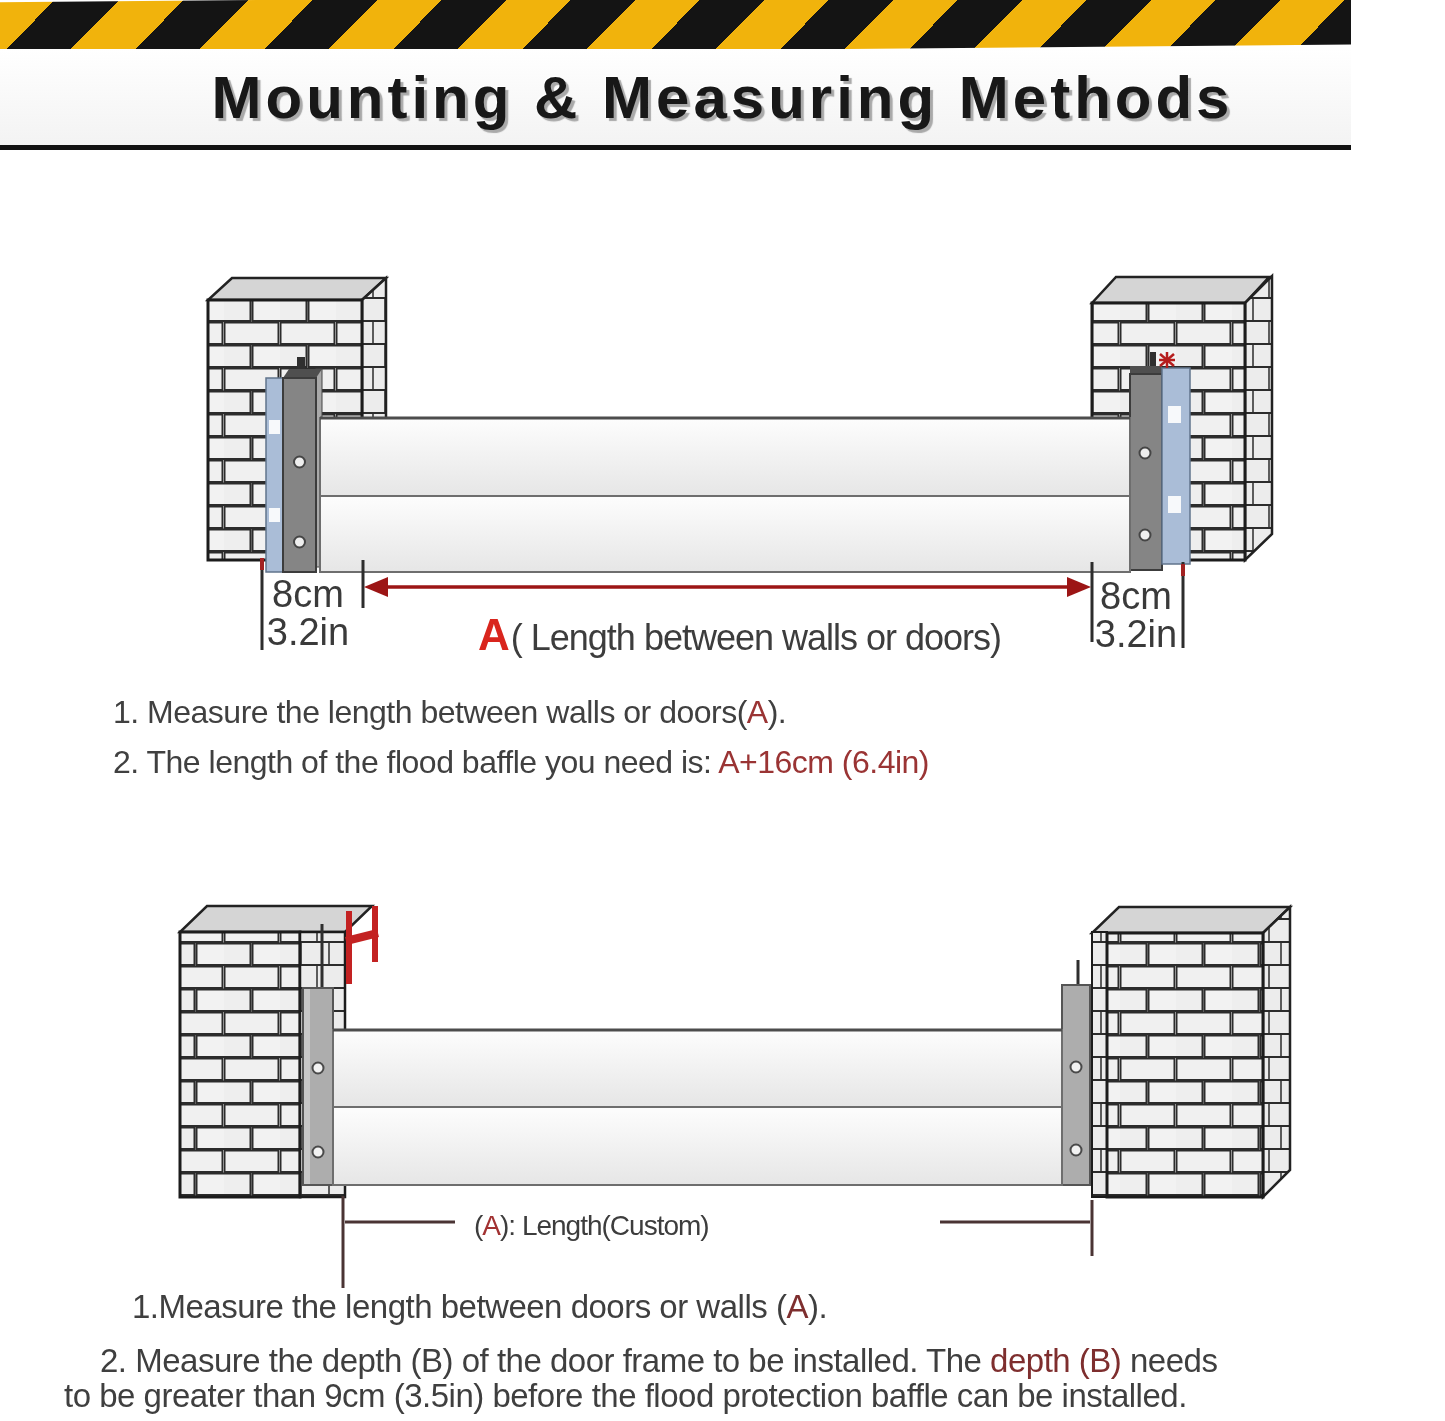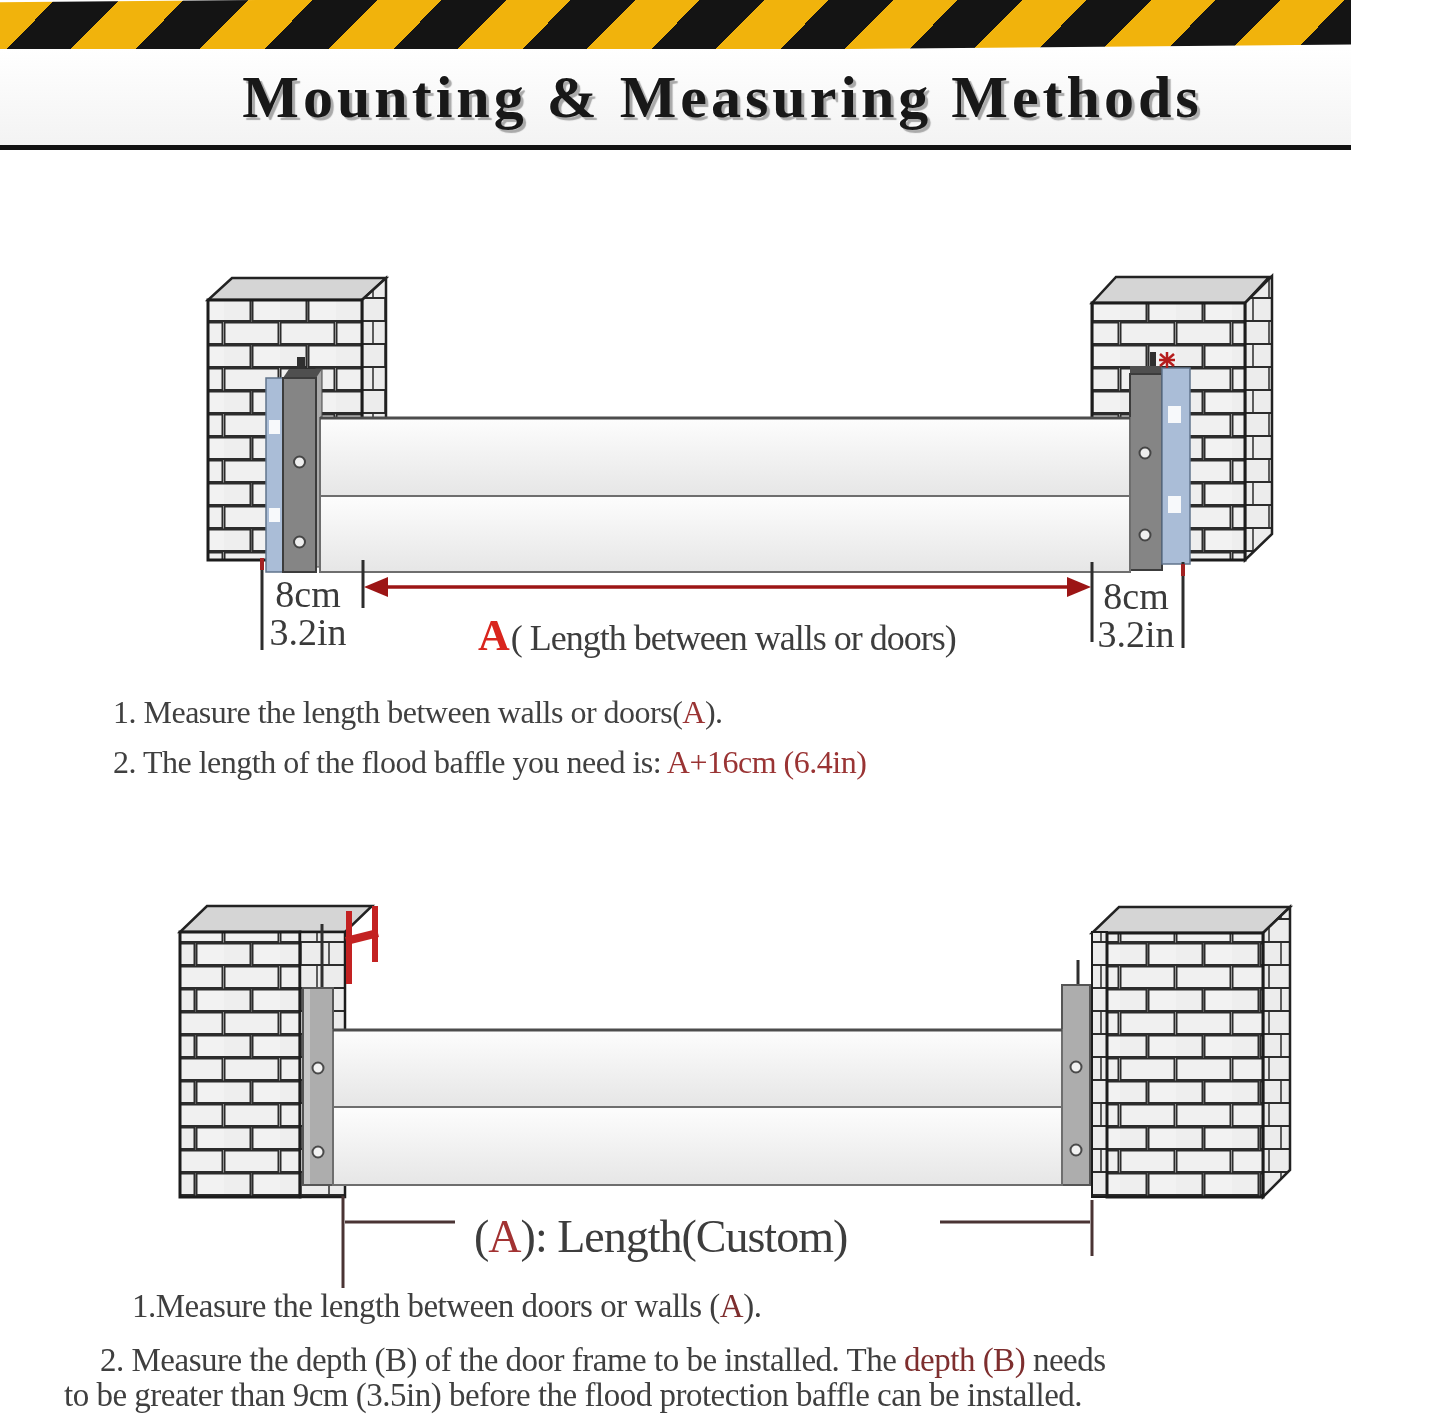--- a/index.html
+++ b/index.html
@@ -1,17 +1,17 @@
 <!DOCTYPE html>
 <html><head>
 <meta charset="utf-8">
 <style>
   html,body{margin:0;padding:0;background:#ffffff;}
   .page{position:relative;width:1351px;height:1421px;background:#ffffff;overflow:hidden;
-        font-family:Liberation Serif, serif;}
+        font-family:Liberation Sans, sans-serif;}
   
   .hazard{position:absolute;left:-12px;top:-4px;width:1470px;height:54px;
           background:repeating-linear-gradient(135deg,#f1b30c 0 46px,#141414 46px 92px);
           transform:rotate(-0.5deg);}
   .titleband{position:absolute;left:0;top:49px;width:1445px;height:96px;
              background:linear-gradient(180deg,#ffffff,#f3f3f3);
              border-bottom:5px solid #121212;display:flex;align-items:center;justify-content:center;}
   .title{font-size:60px;font-weight:bold;letter-spacing:4px;color:#181818;
          text-shadow:3px 3px 1px #a9a9a9, -1px -1px 0 #ffffff;}
   
@@ -24,21 +24,21 @@
   
   .t{position:absolute;white-space:nowrap;color:#3c3c3c;}
   .dim{font-size:38px;line-height:38px;text-align:center;color:#3a3a3a;}
   .steps{font-size:32px;letter-spacing:-0.5px;color:#404040;}
   .steps .em{color:#9a3434;}
   .span-label{font-size:36px;letter-spacing:-1px;color:#3d3d3d;}
   .span-label .a{font-size:44px;font-weight:bold;color:#d9251d;padding-right:2px;}
   .depth-note{font-size:42px;letter-spacing:-1px;color:#5e2b2b;}
   .depth-note .gt{font-size:46px;color:#383838;}
   .depth-note .em{color:#b43434;}
-  .len-note{font-size:46px;letter-spacing:-1px;color:#3d3d3d;}
+  .len-note{font-size:28px;letter-spacing:-1px;color:#3d3d3d;}
   .len-note .em{color:#a23232;}
   .insteps{font-size:33px;letter-spacing:-0.5px;color:#3f3f3f;}
   .insteps .em{color:#7e2e2e;}
   svg.diagram{position:absolute;left:0;top:0;pointer-events:none;}
 </style>
 </head>
 <body>
 
 <div class="page">
 

